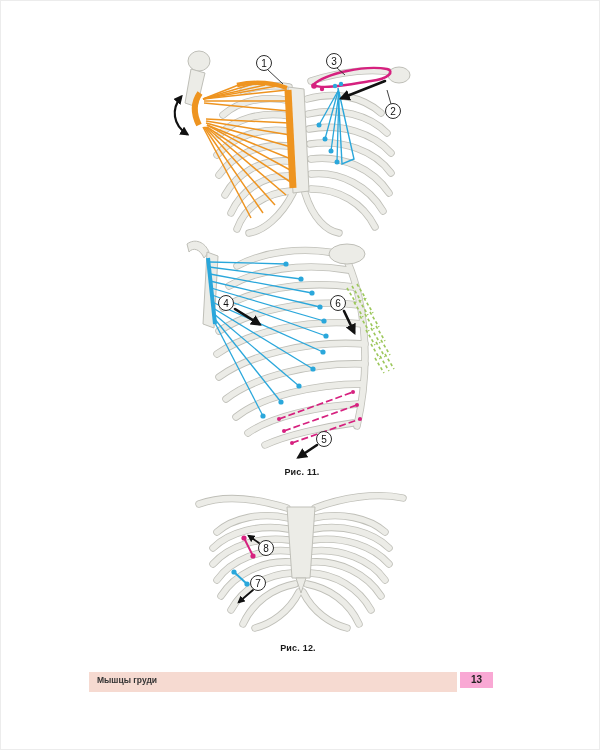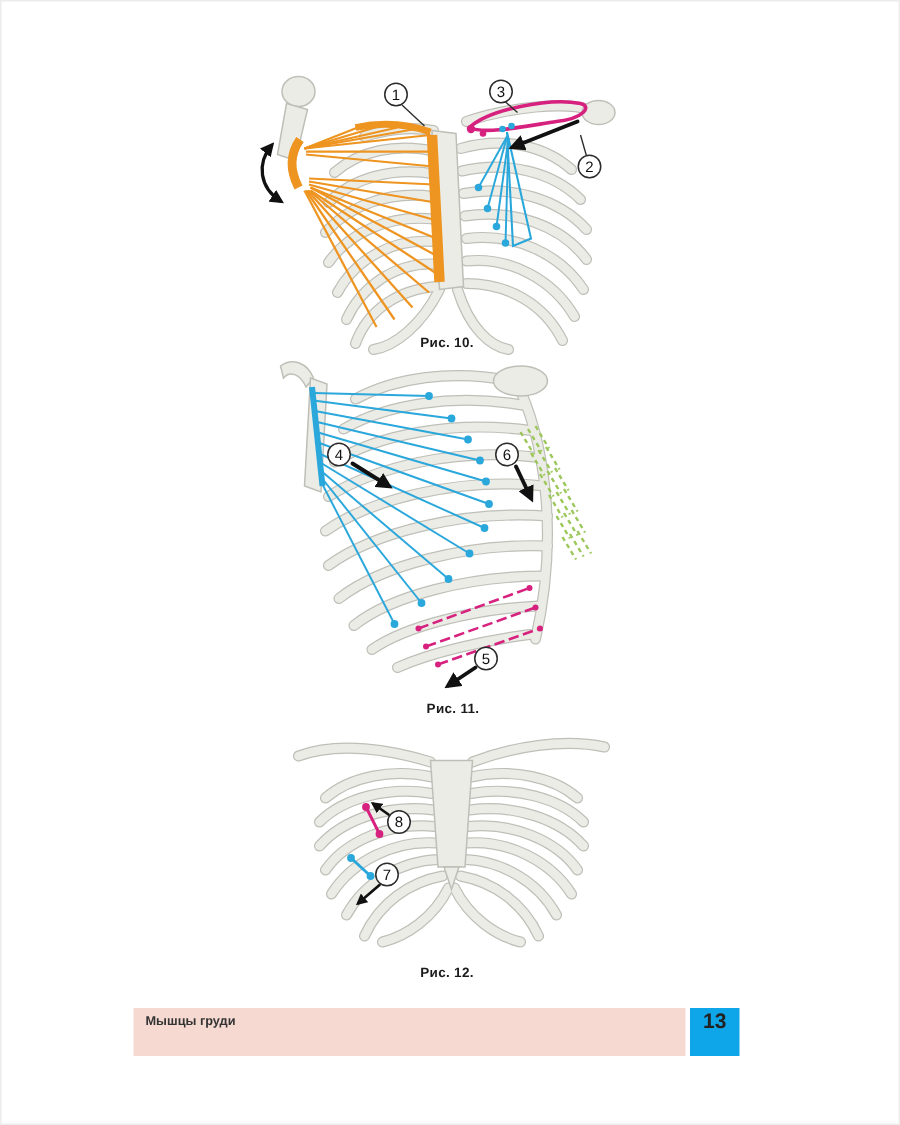--- a/index.html
+++ b/index.html
@@ -29,28 +29,28 @@
 
   .callout-circle { fill:#fff; stroke:#2b2b2b; stroke-width:1; }
   .callout-num { font:10px "Liberation Sans", sans-serif; fill:#111; text-anchor:middle; }
   .leader { stroke:#2b2b2b; stroke-width:.9; fill:none; }
 
   .fig-caption {
     position:absolute; width:200px; text-align:center;
     font-weight:bold; font-size:9px; color:#1a1a1a; letter-spacing:.2px;
   }
   .footer-bar {
-    position:absolute; left:88px; top:671px; width:368px; height:32px;
+    position:absolute; left:88px; top:671px; width:368px; height:20px;
     background:#F6DAD1; line-height:16px; padding-left:8px; box-sizing:border-box;
     font-weight:bold; font-size:8.5px; color:#333;
   }
   .page-num-box {
-    position:absolute; left:459px; top:671px; width:33px; height:32px;
-    background:#0ea5e9; line-height:16px; text-align:center;
-    font-weight:bold; font-size:14px; color:#222;
+    position:absolute; left:459px; top:671px; width:33px; height:16px;
+    background:#f9a8d4; line-height:16px; text-align:center;
+    font-weight:bold; font-size:10px; color:#222;
   }
 </style>
 </head>
 <body>
 
 <div class="page">
 
   <svg width="0" height="0" style="position:absolute">
     <defs>
       <marker id="ah" viewBox="0 0 10 10" refX="7" refY="5" markerWidth="4.2" markerHeight="4.2" orient="auto-start-reverse">
@@ -153,21 +153,20 @@
       <path class="leader" d="M196,27 L204,34"></path>
       <circle class="callout-circle" cx="193" cy="20" r="7.5"></circle>
       <text class="callout-num" x="193" y="23.5">3</text>
     </g>
     <g class="callout">
       <path class="leader" d="M250,63 L246,49"></path>
       <circle class="callout-circle" cx="252" cy="70" r="7.5"></circle>
       <text class="callout-num" x="252" y="73.5">2</text>
     </g>
   </svg>
-  <div class="fig-caption" style="left:197px; top:222px">Рис. 10.</div>
 
   <svg class="fig" style="left:150px; top:235px" width="300" height="230" viewBox="0 0 300 230">
     <defs>
       <g id="f11b">
         <path d="M192,16 C212,55 222,120 206,190"></path>
         <path d="M190,18 C150,10 112,16 86,30"></path>
         <path d="M197,34 C150,26 106,34 78,50"></path>
         <path d="M203,51 C150,44 100,54 72,72"></path>
         <path d="M208,69 C152,62 98,76 68,95"></path>
         <path d="M212,88 C154,82 96,97 66,118"></path>

